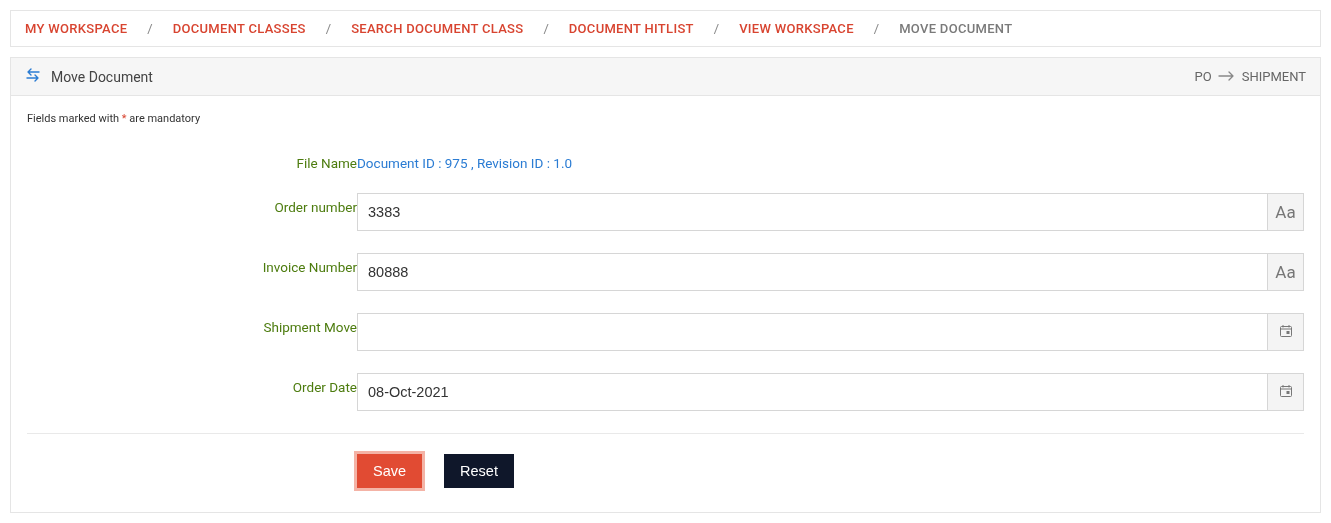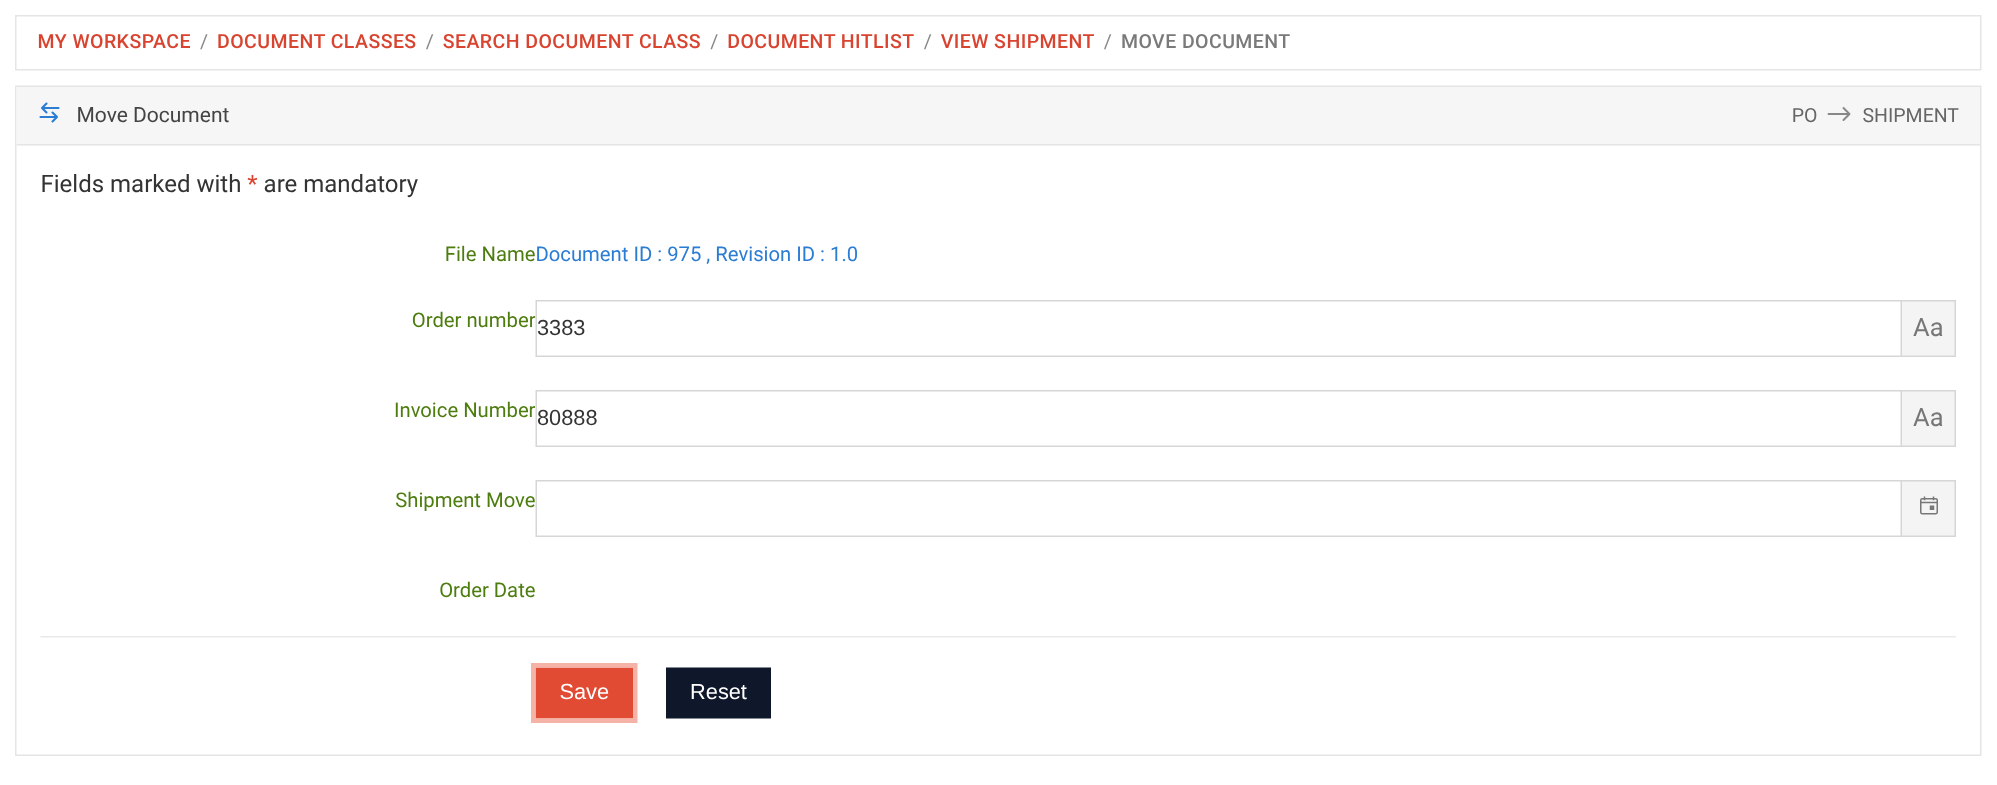--- a/index.html
+++ b/index.html
@@ -14,21 +14,21 @@
       font-size: 14px;
       padding: 6px;
     }
     .breadcrumb {
       border: 1px solid #e5e5e5;
       padding: 10px 14px;
       margin: 4px 4px 10px 4px;
       display: flex;
       align-items: center;
       flex-wrap: wrap;
-      gap: 6px;
+      gap: 20px;
     }
     .breadcrumb-link {
       color: #d84430;
       text-decoration: none;
       font-size: 13px;
       letter-spacing: 0.3px;
       font-weight: 500;
     }
     .breadcrumb-sep {
       color: #888;
@@ -63,21 +63,21 @@
       align-items: center;
       gap: 6px;
       color: #666;
       font-size: 13px;
     }
     .panel-body {
       padding: 16px 16px 24px 16px;
     }
     .hint {
       color: #333;
-      font-size: 16px;
+      font-size: 11px;
       margin-bottom: 24px;
     }
     .asterisk {
       color: #d84430;
     }
     .form-row {
       display: flex;
       align-items: flex-start;
       margin-bottom: 22px;
     }
@@ -104,21 +104,21 @@
       cursor: pointer;
     }
     .input-group {
       display: flex;
       align-items: stretch;
       width: 100%;
     }
     .text-input {
       flex: 1;
       border: 1px solid #d6d6d6;
-      padding: 9px 0;
+      padding: 9px 10px;
       font-size: 14.5px;
       color: #333;
       outline: none;
       height: 38px;
     }
     .input-addon {
       border: 1px solid #d6d6d6;
       border-left: none;
       background: #f4f4f4;
       width: 36px;
@@ -160,21 +160,21 @@
 
 <nav class="breadcrumb">
   <a class="breadcrumb-link">MY WORKSPACE</a>
   <span class="breadcrumb-sep">/</span>
   <a class="breadcrumb-link">DOCUMENT CLASSES</a>
   <span class="breadcrumb-sep">/</span>
   <a class="breadcrumb-link">SEARCH DOCUMENT CLASS</a>
   <span class="breadcrumb-sep">/</span>
   <a class="breadcrumb-link">DOCUMENT HITLIST</a>
   <span class="breadcrumb-sep">/</span>
-  <a class="breadcrumb-link">VIEW SHIPMENT</a>
+  <a class="breadcrumb-link">VIEW WORKSPACE</a>
   <span class="breadcrumb-sep">/</span>
   <span class="breadcrumb-current">MOVE DOCUMENT</span>
 </nav>
 
 <div class="panel">
   <div class="panel-header">
     <div class="panel-header-left">
       <span>
         <svg width="16" height="14" viewBox="0 0 16 14">
           <path d="M3 4 L14 4 M3 4 L6 1 M3 4 L6 7" stroke="#2b7cd3" stroke-width="1.4" fill="none" stroke-linecap="round" stroke-linejoin="round"></path>
@@ -241,20 +241,36 @@
                 <rect x="7.5" y="7" width="3" height="3" fill="#777"></rect>
               </svg>
             </span>
           </div>
         </div>
       </div>
     </div>
 
     <div class="form-row">
       <div class="form-label">Order Date</div>
+      <div class="form-value-col">
+        <div class="input-group">
+          <input class="text-input" type="text" value="08-Oct-2021" style="">
+          <div class="input-addon">
+            <span>
+              <svg width="14" height="14" viewBox="0 0 14 14">
+                <rect x="1.5" y="2.5" width="11" height="10" rx="1" stroke="#777" stroke-width="1" fill="none"></rect>
+                <line x1="1.5" y1="5" x2="12.5" y2="5" stroke="#777" stroke-width="1"></line>
+                <line x1="4" y1="1" x2="4" y2="3.5" stroke="#777" stroke-width="1"></line>
+                <line x1="10" y1="1" x2="10" y2="3.5" stroke="#777" stroke-width="1"></line>
+                <rect x="7.5" y="7" width="3" height="3" fill="#777"></rect>
+              </svg>
+            </span>
+          </div>
+        </div>
+      </div>
     </div>
 
     <hr class="hr">
 
     <div class="button-row">
       <button class="btn btn-primary">Save</button>
       <button class="btn btn-secondary">Reset</button>
     </div>
   </div>
 </div>

